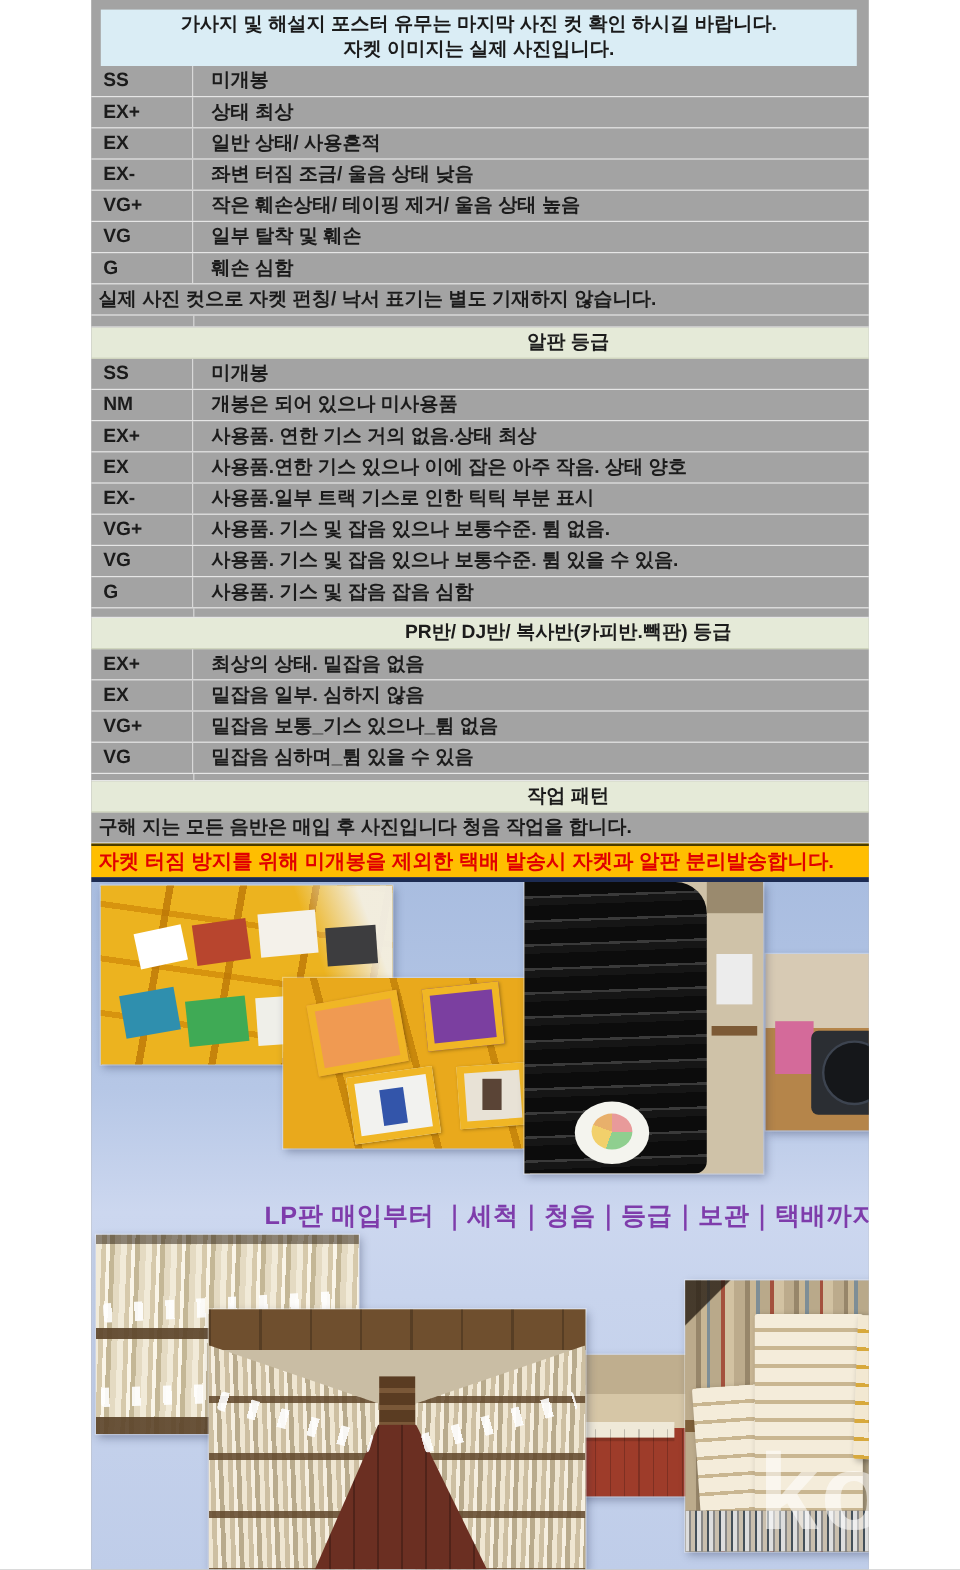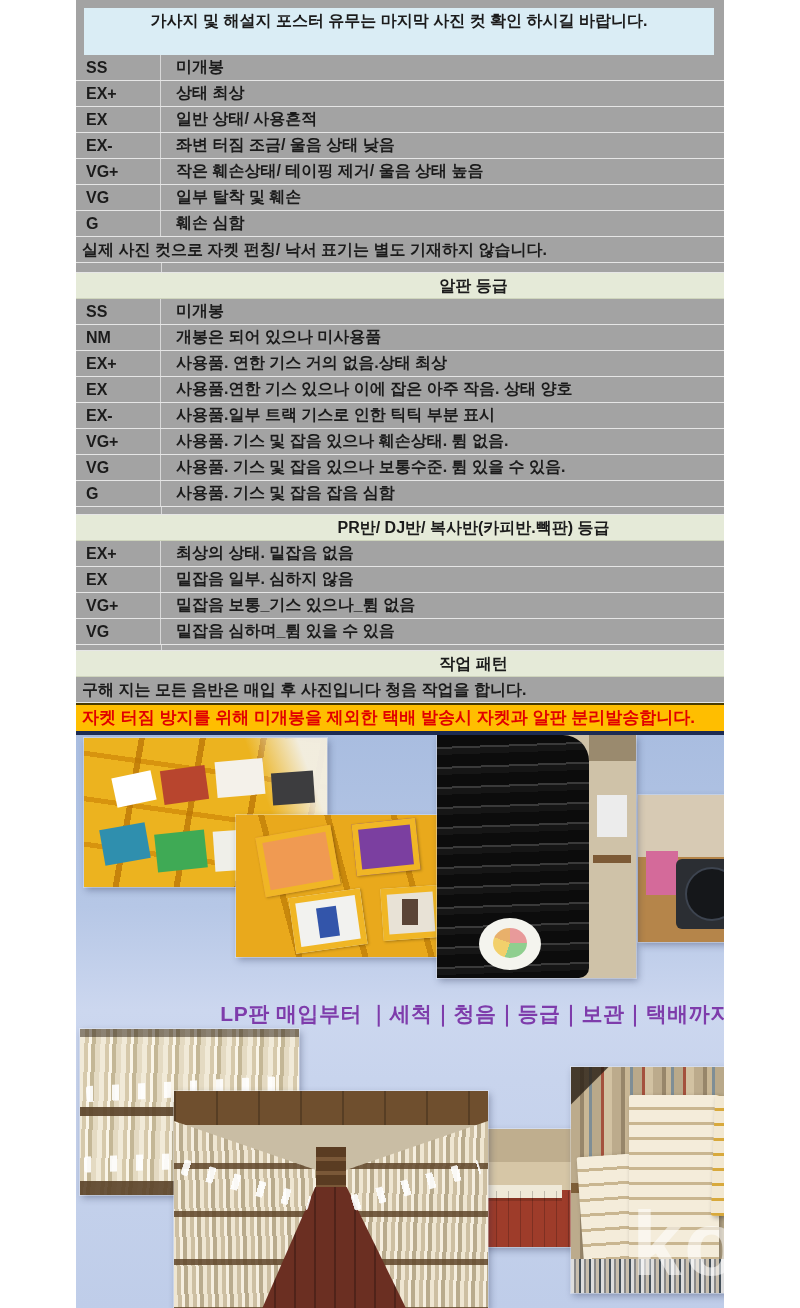--- a/index.html
+++ b/index.html
@@ -135,20 +135,21 @@
   .cd-shelf { position:absolute; left:0; top:192px; width:100%; height:34px;
     background:repeating-linear-gradient(90deg,#ddd 0 3px,#888 3px 5px,#c9bfae 5px 8px,#44505a 8px 10px),#3a3530; }
 </style>
 </head>
 <body>
 
 <div class="page">
 
   <div class="blue-header">
     <div>가사지 및 해설지 포스터 유무는 마지막 사진 컷 확인 하시길 바랍니다.</div>
+    <div>자켓 이미지는 실제 사진입니다.</div>
   </div>
 
   <div class="grade-table">
     <div class="row">
       <div class="grade">SS</div>
       <div class="desc">미개봉</div>
     </div>
     <div class="row">
       <div class="grade">EX+</div>
       <div class="desc">상태 최상</div>
@@ -194,21 +195,21 @@
     <div class="row">
       <div class="grade">EX</div>
       <div class="desc">사용품.연한 기스 있으나 이에 잡은 아주 작음. 상태 양호</div>
     </div>
     <div class="row">
       <div class="grade">EX-</div>
       <div class="desc">사용품.일부 트랙 기스로 인한 틱틱 부분 표시</div>
     </div>
     <div class="row">
       <div class="grade">VG+</div>
-      <div class="desc">사용품. 기스 및 잡음 있으나 훼손상태. 튐 없음.</div>
+      <div class="desc">사용품. 기스 및 잡음 있으나 보통수준. 튐 없음.</div>
     </div>
     <div class="row">
       <div class="grade">VG</div>
       <div class="desc">사용품. 기스 및 잡음 있으나 보통수준. 튐 있을 수 있음.</div>
     </div>
     <div class="row">
       <div class="grade">G</div>
       <div class="desc">사용품. 기스 및 잡음 잡음 심함</div>
     </div>
     <div class="spacer sp8"></div>

